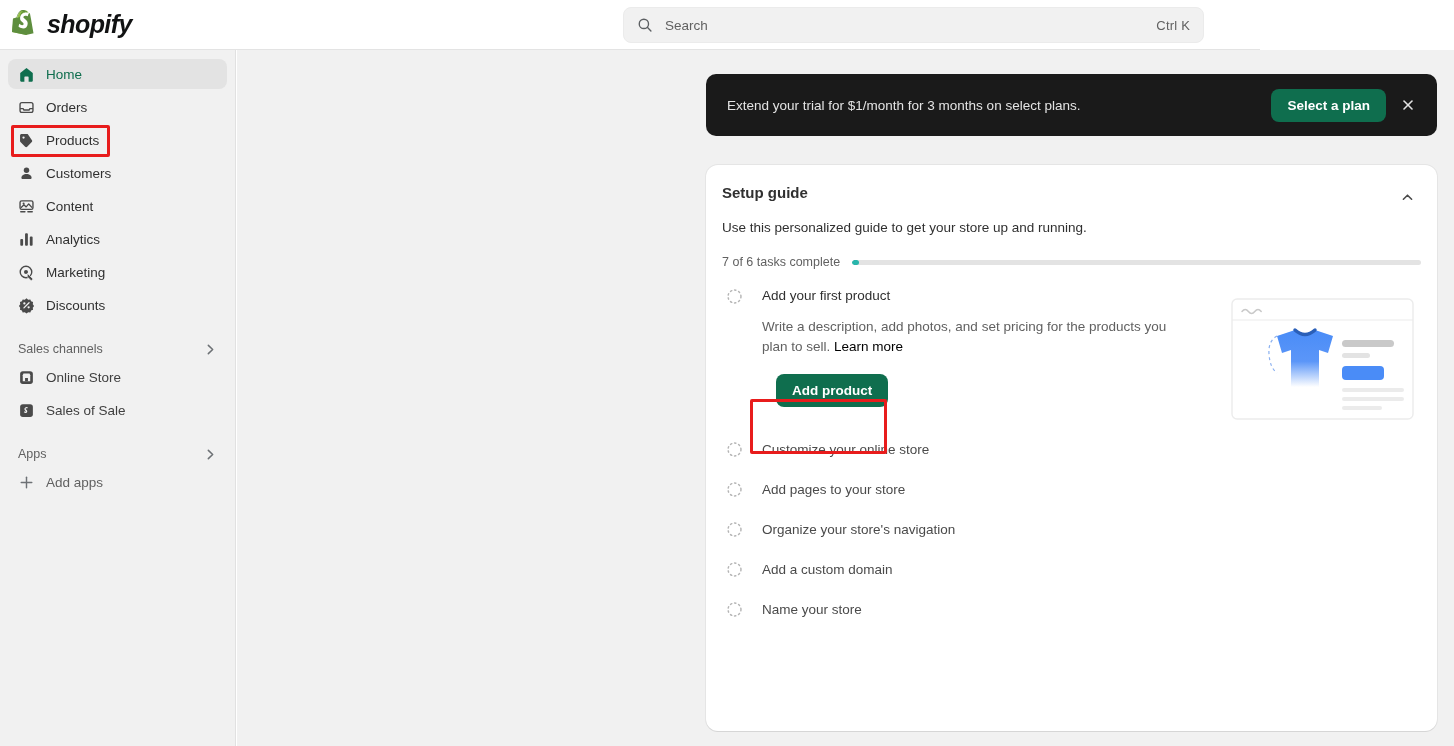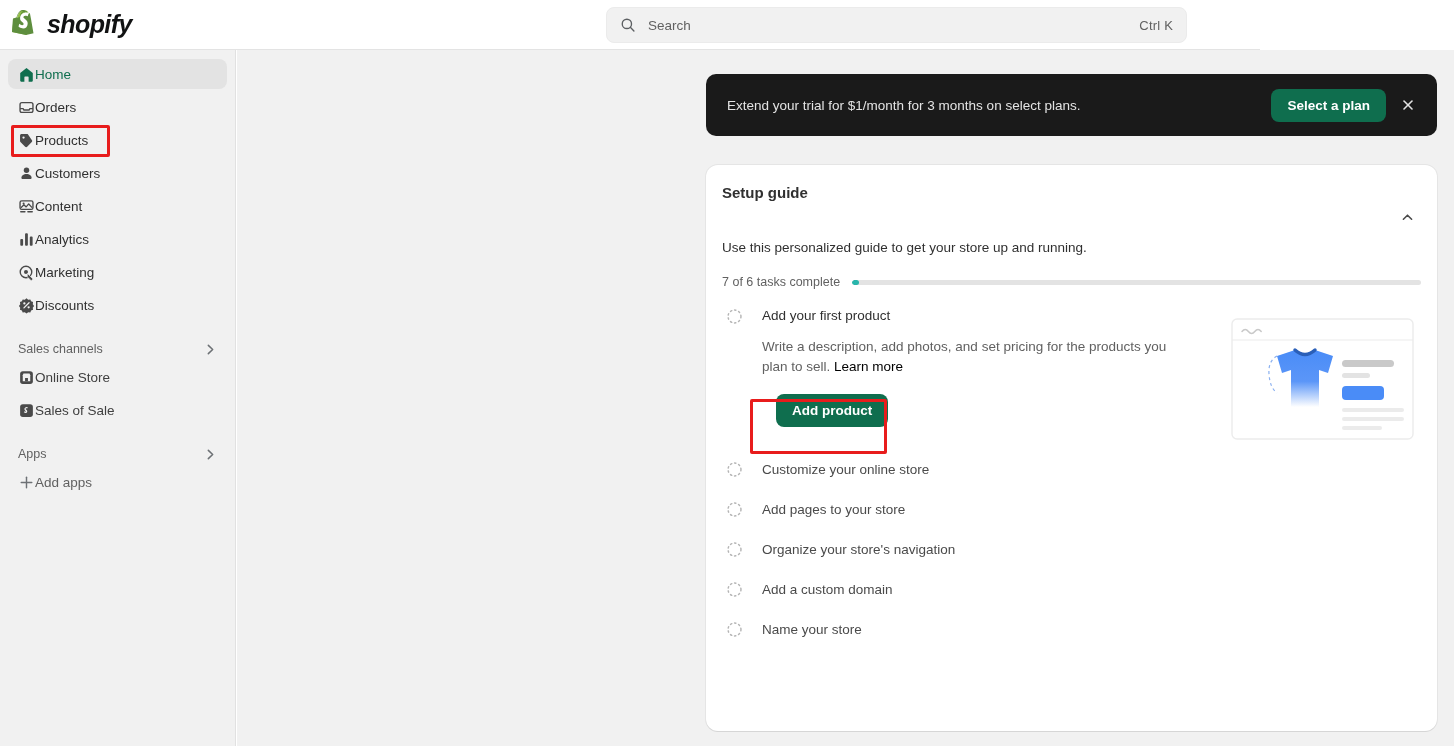--- a/index.html
+++ b/index.html
@@ -37,21 +37,21 @@
     font-size: 25px;
     font-weight: 700;
     font-style: italic;
     letter-spacing: -0.6px;
     color: #111213;
     line-height: 1;
   }
 
   .searchbar {
     position: absolute;
-    left: 606px;
+    left: 623px;
     top: 7px;
     width: 581px;
     height: 36px;
     background: #f1f1f1;
     border: 1px solid #ebebeb;
     border-radius: 8px;
     display: flex;
     align-items: center;
     padding: 0 13px;
     cursor: text;
@@ -80,20 +80,21 @@
   }
 
   .nav-item {
     position: relative;
     height: 30px;
     margin: 0 8px 3px 8px;
     padding-left: 10px;
     border-radius: 8px;
     display: flex;
     align-items: center;
+    gap: 11px;
     cursor: pointer;
     font-size: 13.5px;
     color: #303030;
   }
   .nav-item.active {
     background: #e3e3e3;
     color: #0f6e4e;
     font-weight: 500;
   }
   .nav-ico { width: 17px; height: 17px; flex: 0 0 17px; display:block; }
@@ -189,21 +190,20 @@
     height: 566px;
     background: #ffffff;
     border-radius: 12px;
     box-shadow: 0 1px 0 rgba(26,26,26,0.07), 0 0 0 1px rgba(26,26,26,0.05);
     padding: 18px 16px 0 16px;
   }
 
   .card-head {
     display: flex;
     align-items: flex-start;
-    flex-direction: column;
   }
   .card-title {
     font-size: 15px;
     font-weight: 650;
     color: #303030;
     line-height: 20px;
   }
   .card-collapse {
     margin-left: auto;
     width: 28px; height: 28px;

